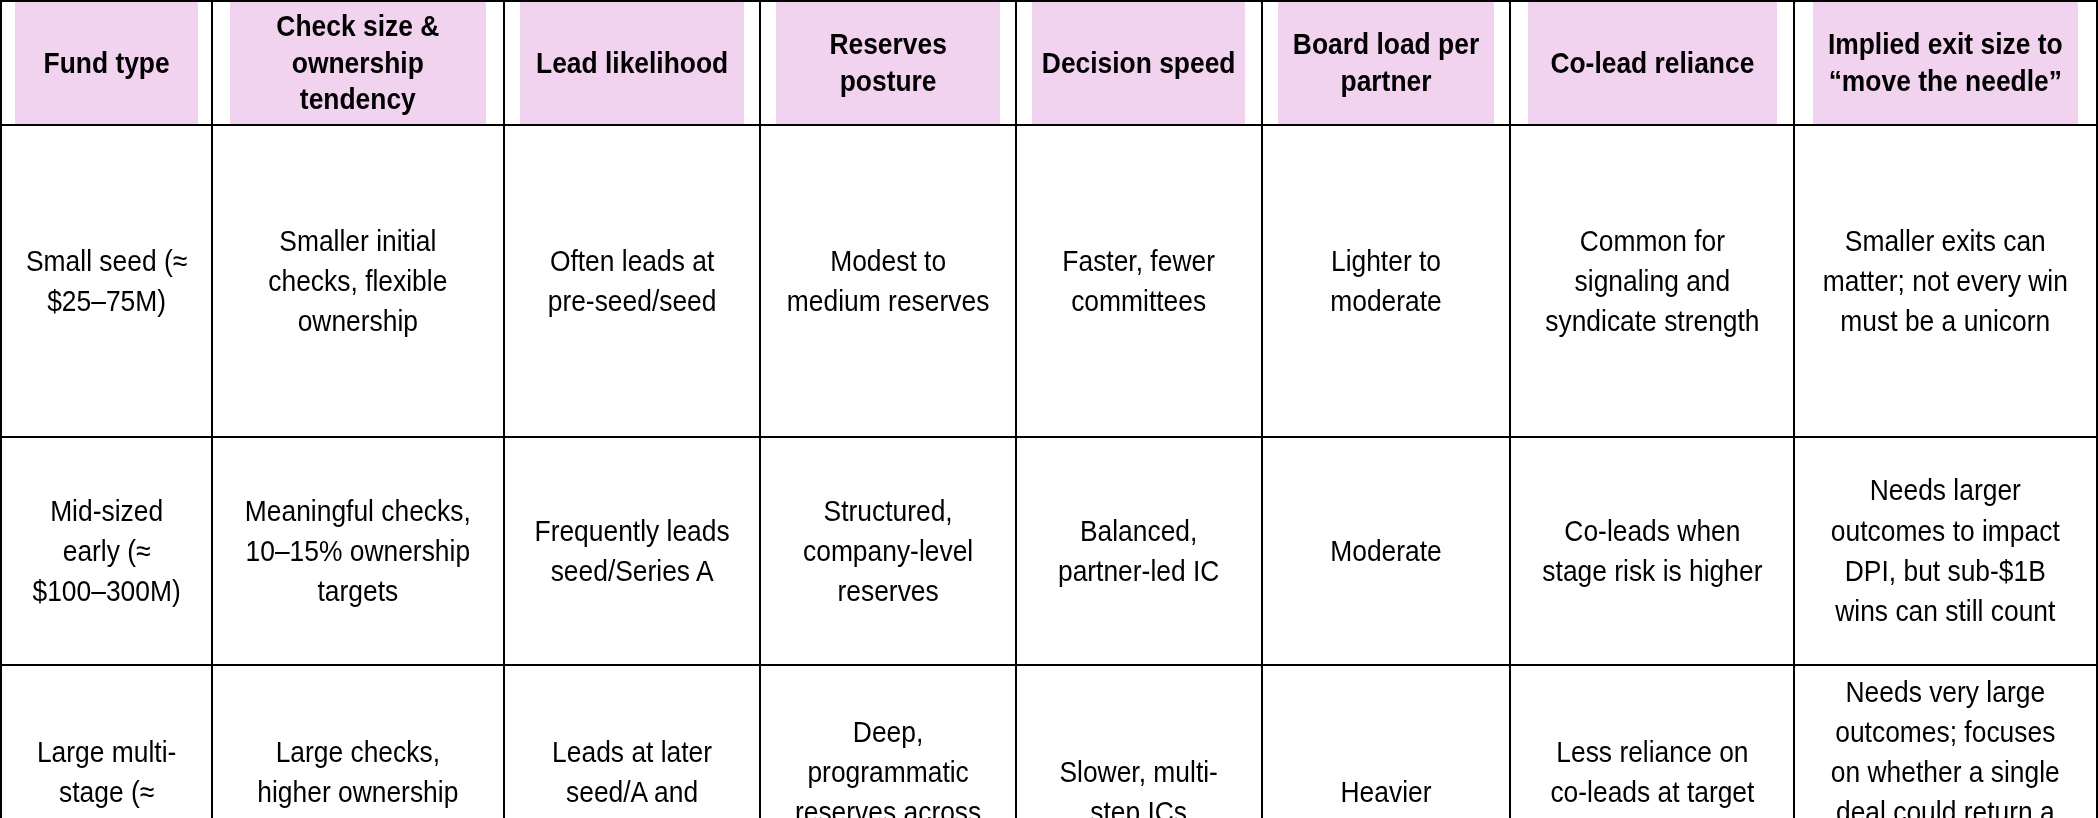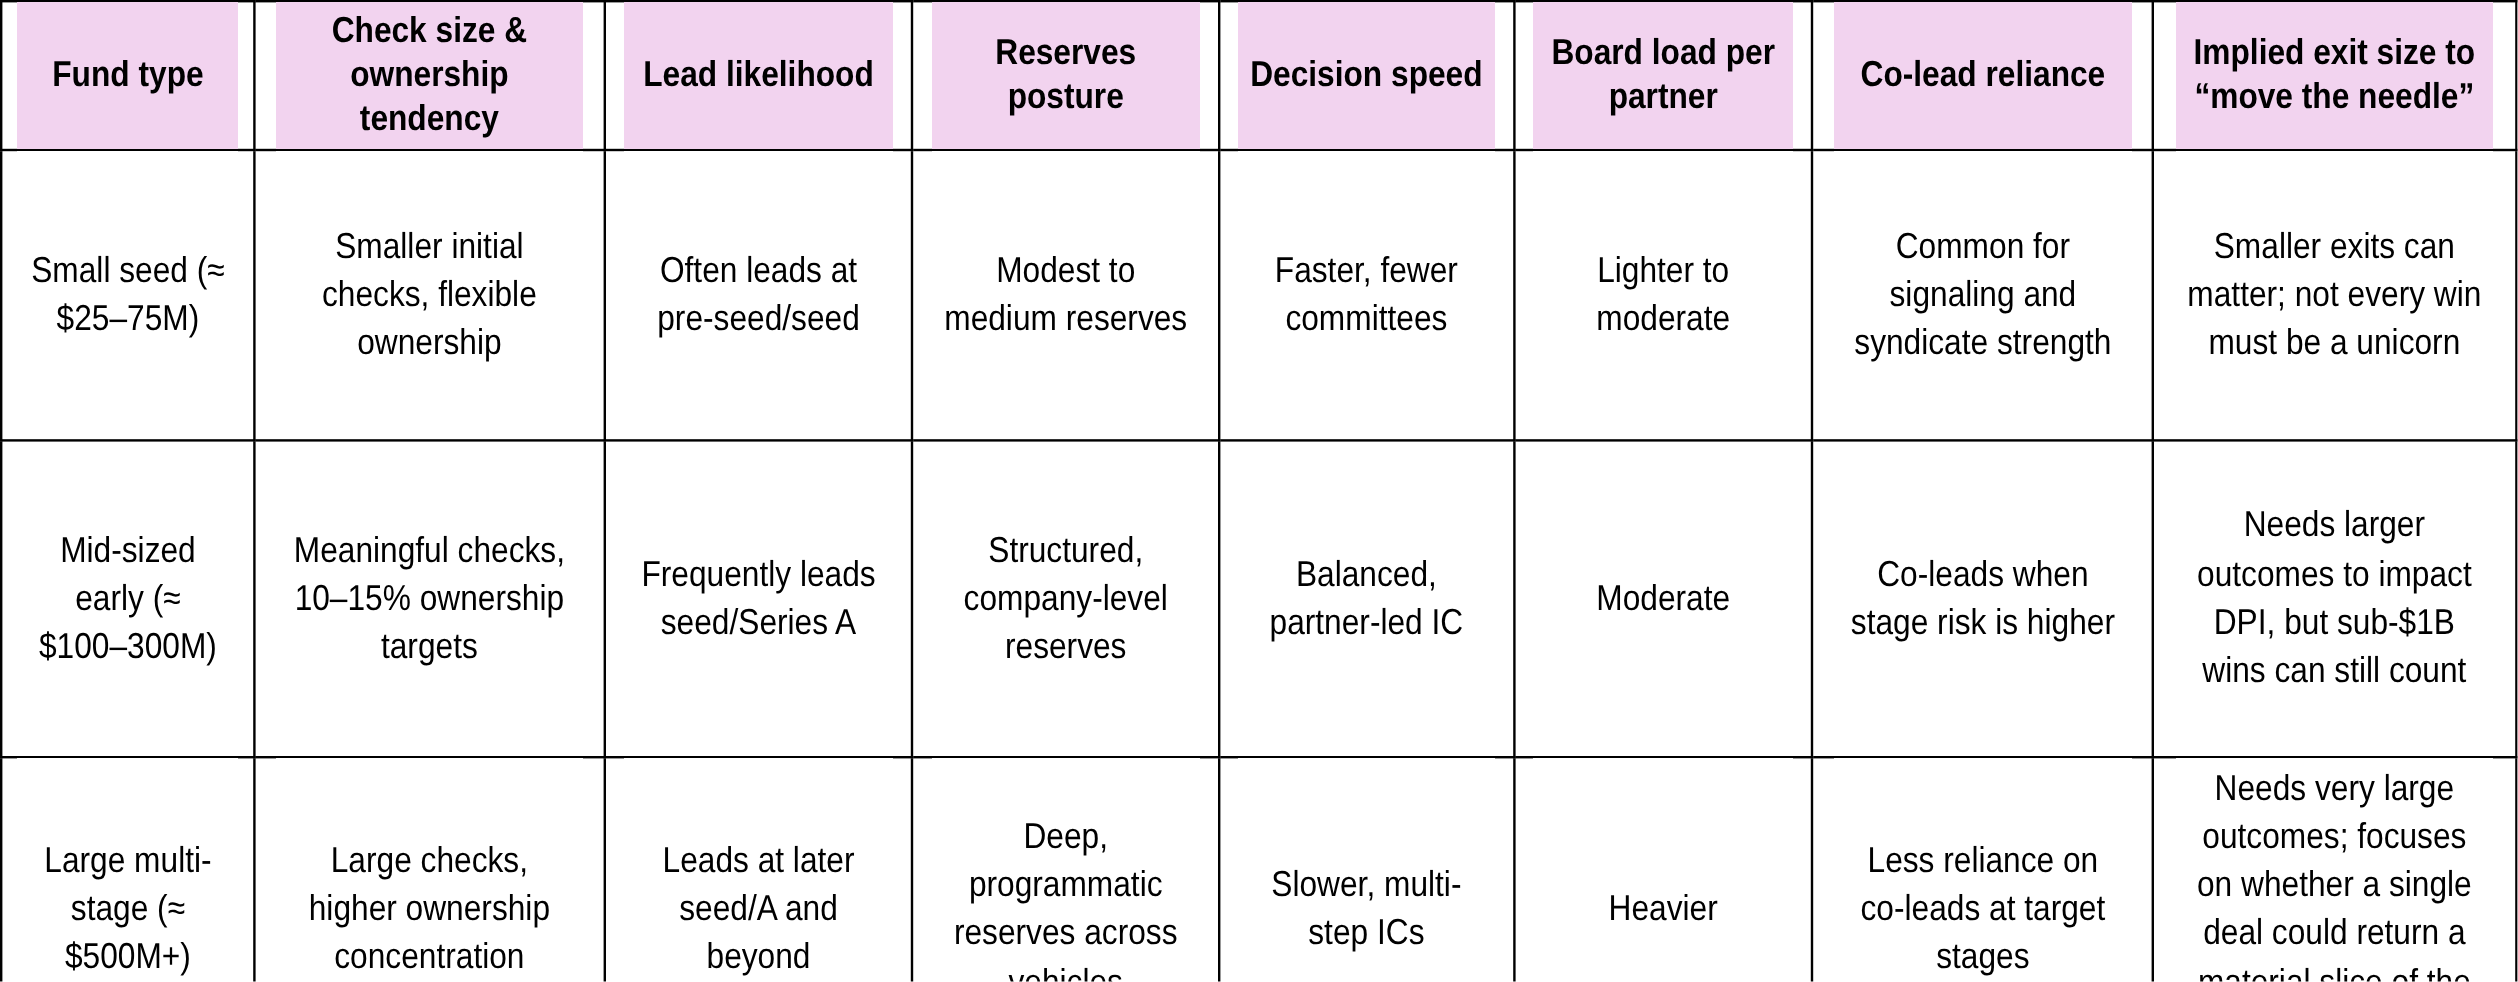--- a/index.html
+++ b/index.html
@@ -58,22 +58,22 @@
   col.c0 { width: 155px; }
   col.c1 { width: 214px; }
   col.c2 { width: 188px; }
   col.c3 { width: 188px; }
   col.c4 { width: 180px; }
   col.c5 { width: 182px; }
   col.c6 { width: 209px; }
   col.c7 { width: 222px; }
 
   
-  tr.r0 { height: 242px; }
-  tr.r1 { height: 264px; }
+  tr.r0 { height: 312px; }
+  tr.r1 { height: 228px; }
   tr.r2 { height: 238px; }
 </style>
 </head>
 <body>
 
 <div class="table-wrap">
   <table class="fund-table">
     <colgroup>
       <col class="c0">
         <col class="c1">

